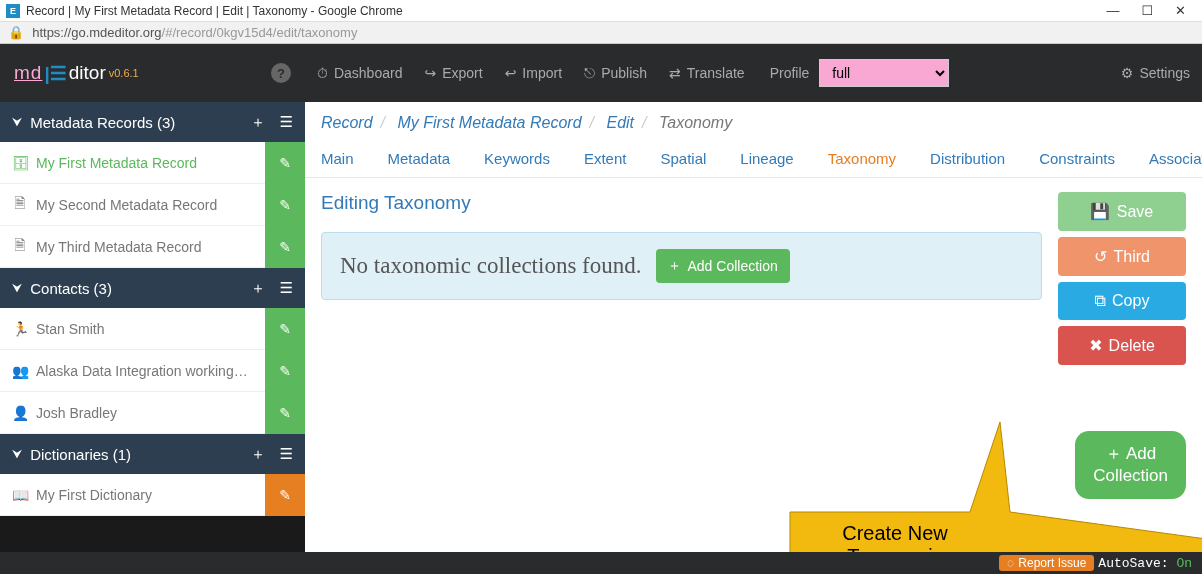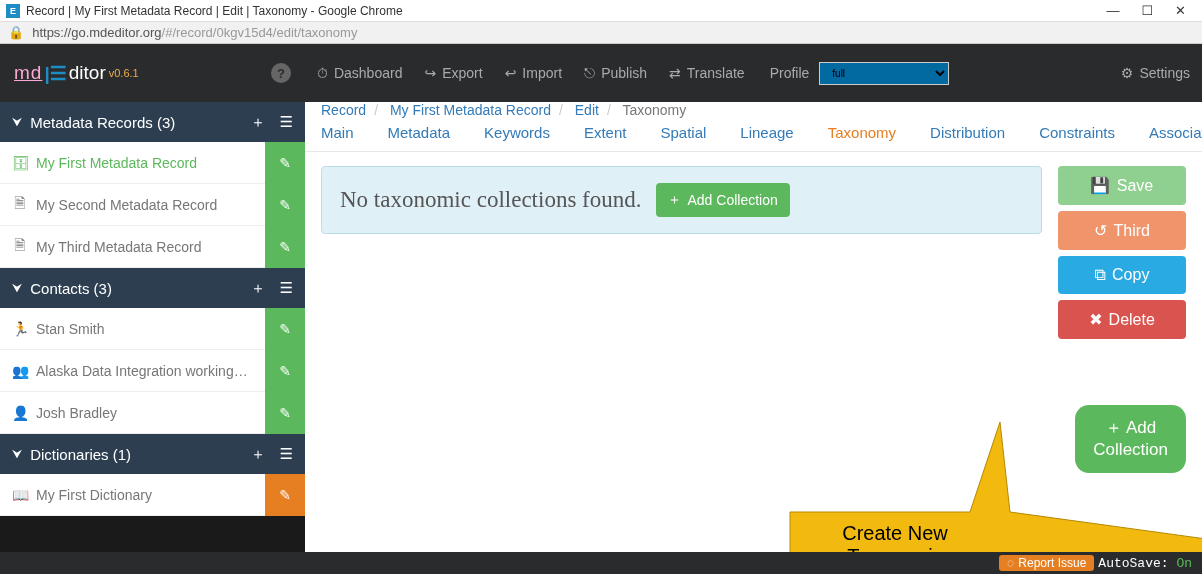--- a/index.html
+++ b/index.html
@@ -17,39 +17,39 @@
 .navbar { height: 58px; background: #2a2b2d; display: flex; align-items: center; }
 .nav-left { width: 305px; height: 100%; background: #2a2b2d; display: flex; align-items: center; padding: 0 14px; font-size: 19px; color: #fff; }
 .nav-left .brand-md { color: #f9a8d4; letter-spacing: 1px; text-decoration: underline; }
 .nav-left .brand-e { color: #1d8dc4; font-weight: bold; margin: 0 2px; }
 .nav-left .brand-ditor { color: #fff; }
 .nav-left .version { color: #f0ad4e; font-size: 11px; vertical-align: super; margin-left: 3px; }
 .nav-left .help { margin-left: auto; width: 20px; height: 20px; border-radius: 50%; background: #666; color: #2a2b2d; display: flex; align-items: center; justify-content: center; font-size: 13px; font-weight: bold; }
 .nav-right { flex: 1; display: flex; align-items: center; height: 100%; color: #aaa; padding: 0 12px; gap: 22px; font-size: 14px; }
 .nav-item { display: flex; align-items: center; gap: 6px; cursor: pointer; }
 .nav-profile { display: flex; align-items: center; gap: 10px; margin-left: 3px; }
-.nav-profile select { background: #0369a1; border: 1px solid #ccc; padding: 4px 8px; font-size: 10px; width: 130px; }
+.nav-profile select { background: #f9a8d4; border: 1px solid #ccc; padding: 4px 8px; font-size: 14px; width: 130px; }
 .nav-settings { margin-left: auto; }
 
 
 .content { display: flex; height: calc(100% - 22px - 22px - 58px - 22px); }
 .sidebar { width: 305px; background: #1a1a1a; display: flex; flex-direction: column; }
 .side-header { background: #2c3e50; color: #fff; height: 40px; display: flex; align-items: center; padding: 0 12px; font-size: 15px; }
 .side-header .chev { margin-right: 8px; font-size: 12px; }
 .side-header .actions { margin-left: auto; display: flex; gap: 14px; font-size: 15px; }
 .side-row { display: flex; height: 42px; }
 .side-item { flex: 1; background: #fff; color: #777; display: flex; align-items: center; padding: 0 12px; gap: 8px; border-bottom: 1px solid #eee; cursor: pointer; }
 .side-item.active { color: #5cb85c; }
 .side-btn { width: 40px; background: #5cb85c; color: #fff; display: flex; align-items: center; justify-content: center; cursor: pointer; }
 .side-btn.orange { background: #e67e22; }
 .ico { width: 16px; text-align: center; font-style: normal; }
 
 
 .main { flex: 1; background: #fff; display: flex; flex-direction: column; position: relative; overflow: hidden; }
-.breadcrumb { padding: 0 16px; color: #777; font-size: 14px; }
+.breadcrumb { padding: 12px 16px; color: #777; font-size: 16px; font-style: italic; }
 .breadcrumb .bc-link { color: #337ab7; cursor: pointer; }
 .breadcrumb .sep { color: #ccc; margin: 0 8px; }
 .tabs { padding: 6px 16px 10px; display: flex; gap: 34px; font-size: 15px; color: #337ab7; border-bottom: 1px solid #e7e7e7; }
 .tabs .tab { cursor: pointer; }
 .tabs .tab.active { color: #e67e22; }
 .main-body { flex: 1; display: flex; padding: 14px 16px; gap: 16px; }
 .main-col { flex: 1; }
 .section-title { color: #337ab7; font-size: 19px; margin-bottom: 18px; font-weight: 400; }
 .alert { background: #e0f0f7; border: 1px solid #bcdde9; border-radius: 4px; padding: 16px 18px; display: flex; align-items: center; gap: 14px; }
 .alert-text { font-size: 23px; color: #555; font-family: Liberation Serif, serif; }
@@ -243,20 +243,21 @@
       <span class="tab">Spatial</span>
       <span class="tab">Lineage</span>
       <span class="tab active">Taxonomy</span>
       <span class="tab">Distribution</span>
       <span class="tab">Constraints</span>
       <span class="tab">Associated</span>
 
     </div>
     <div class="main-body">
       <div class="main-col">
+        <div class="section-title">Editing Taxonomy</div>
         <div class="alert">
           <span class="alert-text">No taxonomic collections found.</span>
           <button class="btn btn-green">
               <span>＋</span>
               <span>Add Collection</span>
             </button>
         </div>
       </div>
       <div class="action-col">
         <button class="btn btn-lightgreen">

